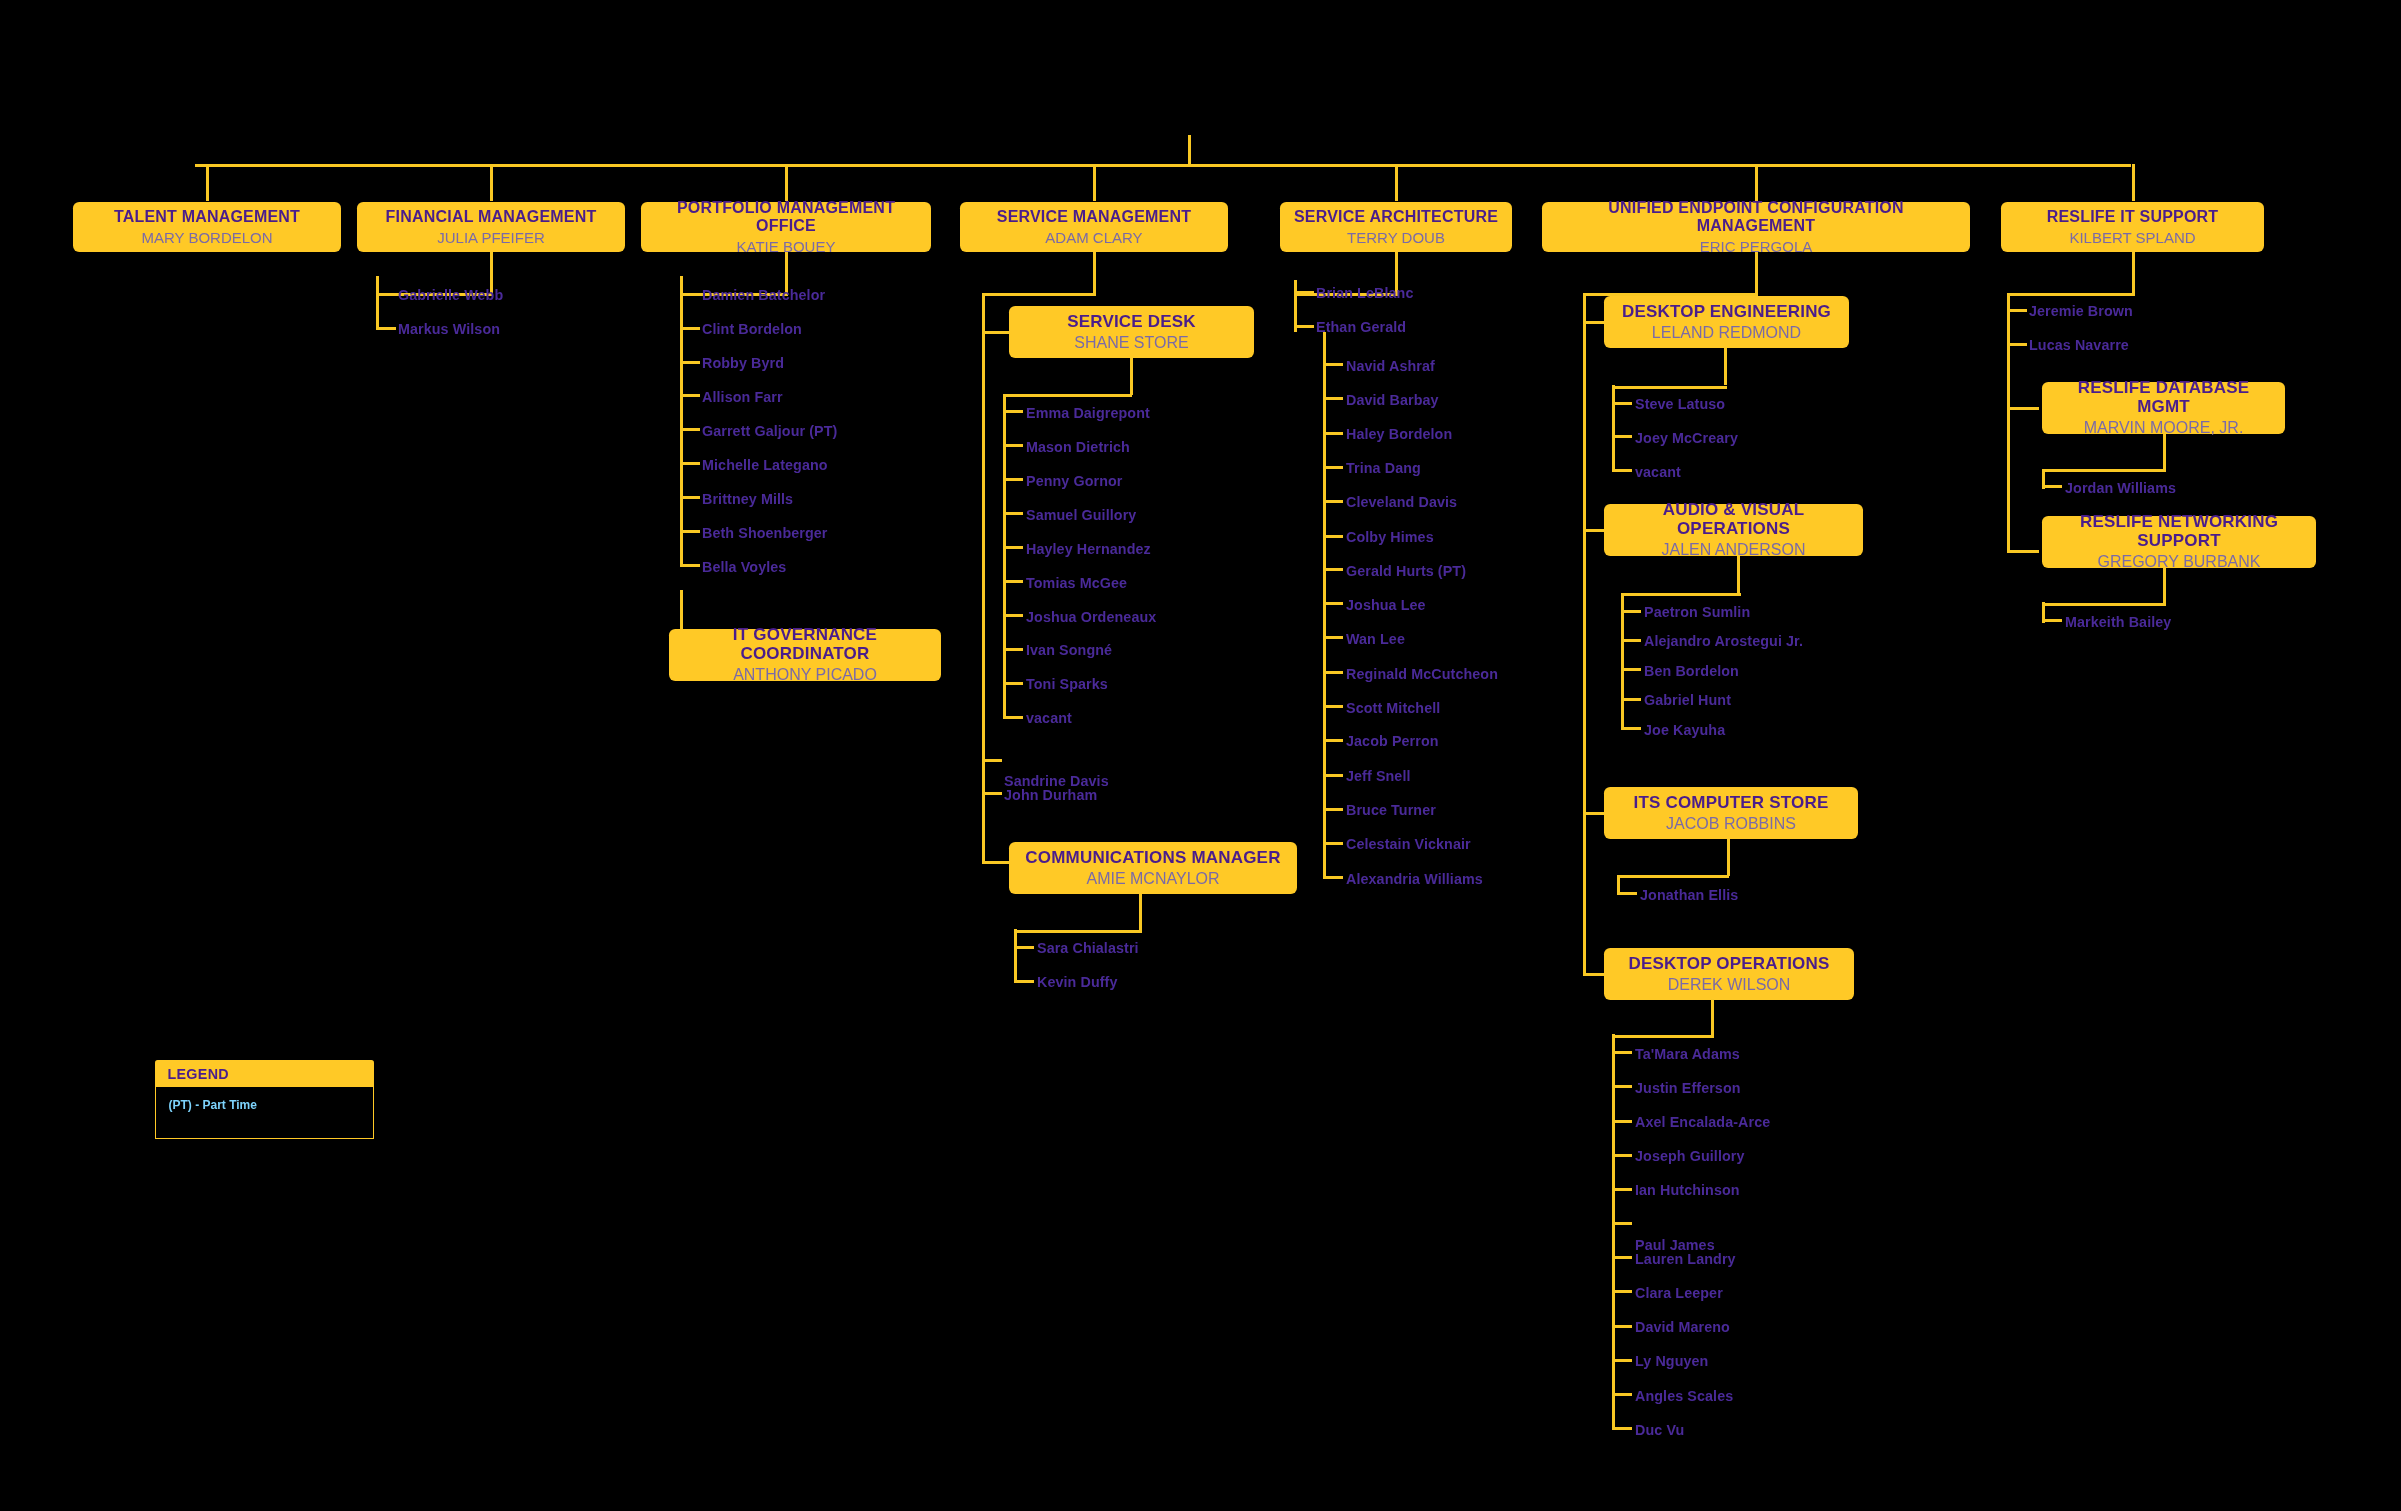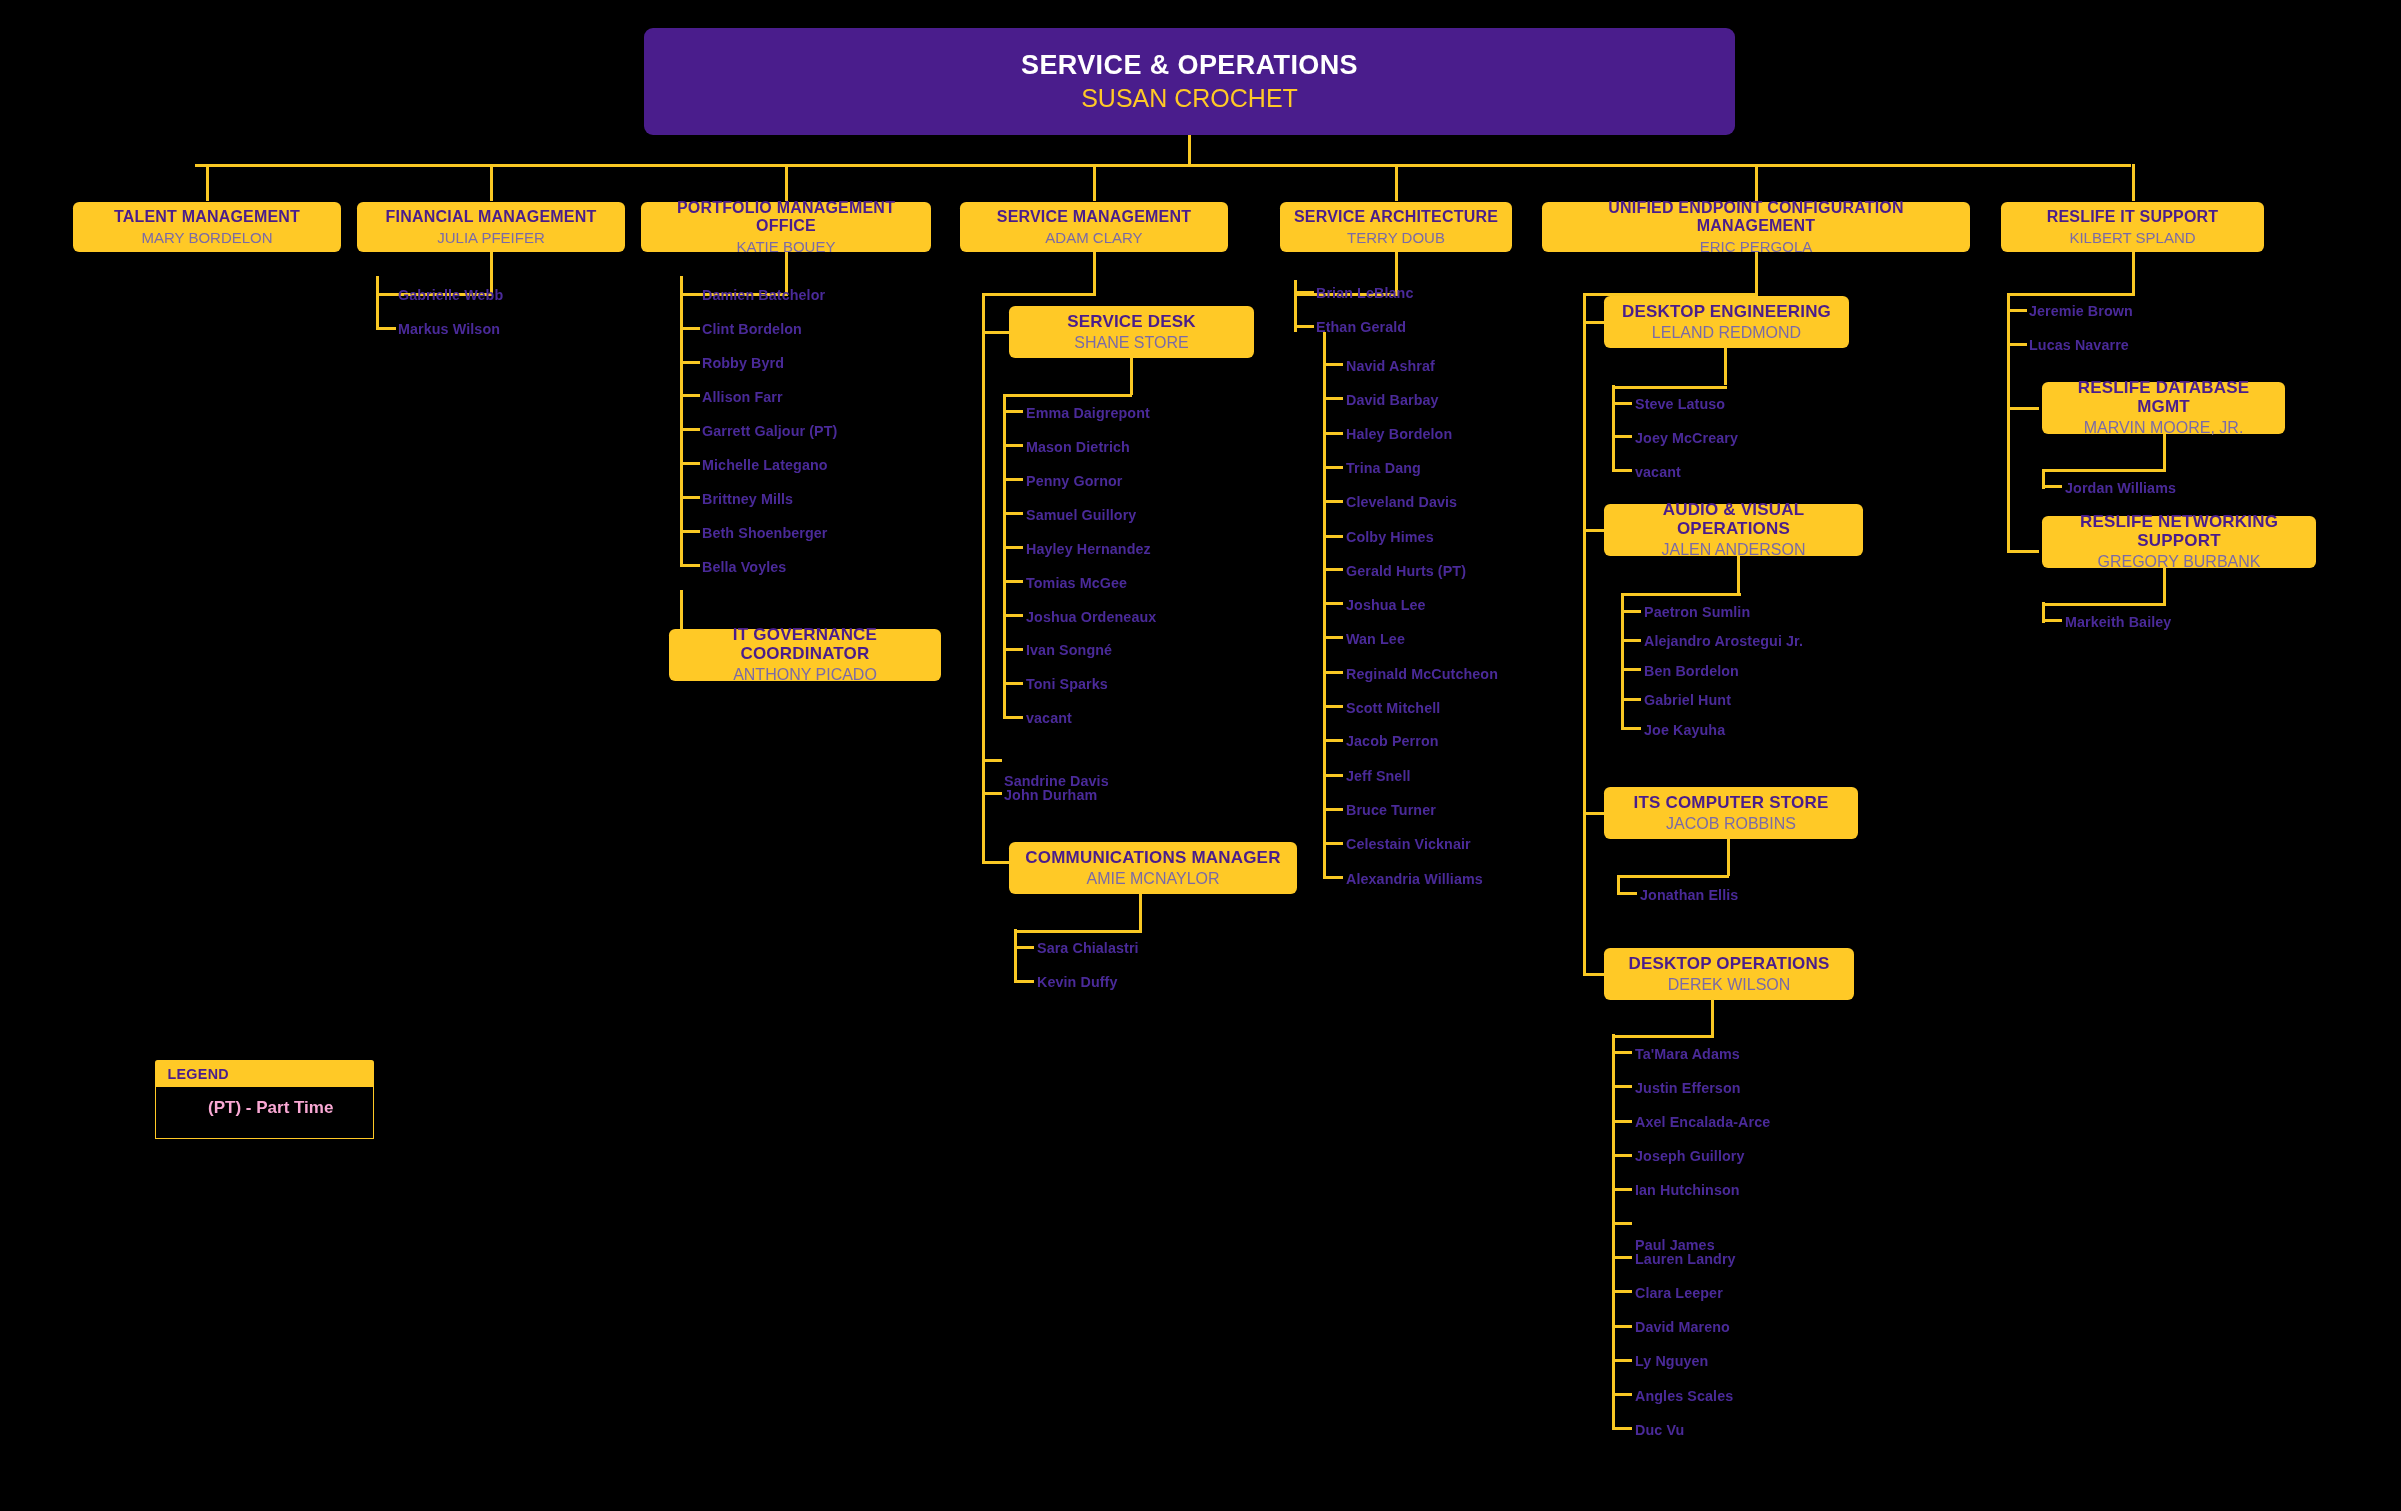--- a/index.html
+++ b/index.html
@@ -48,31 +48,27 @@
 
   
   .legend-hd{
     position:absolute;background:#ffc926;border-radius:2.7px 2.7px 0 0;
     display:flex;align-items:center;padding-left:12.5px;box-sizing:border-box;
     color:#4a1d8c;font-weight:bold;font-size:14.3px;letter-spacing:0.3px;
   }
   .legend-bd{
     position:absolute;background:#000;border:1.8px solid #ffc926;border-top:none;
     box-sizing:border-box;padding:10.7px 0 0 12.5px;
-    color:#f9a8d4;font-weight:bold;font-size:17px;text-align:center;
+    color:#7dd3fc;font-weight:bold;font-size:12px;
   }
 </style>
 </head>
 <body>
 
 <div id="chart">
-    <div class="box root" style="left: 644px; top: 28px; width: 1091px; height: 107px;">
-      <div class="t">SERVICE &amp; OPERATIONS</div>
-      <div class="n">SUSAN CROCHET</div>
-    </div>
     <div class="ln lnv" style="left: 1188px; top: 135px; height: 29.4px;"></div>
     <div class="ln lnh" style="left: 195px; top: 164px; width: 1936px;"></div>
     <div class="ln lnv" style="left: 206px; top: 164px; height: 37px;"></div>
     <div class="box dept" style="left: 73px; top: 202px; width: 268px; height: 50px;">
       <div class="t">TALENT MANAGEMENT</div>
       <div class="n">MARY BORDELON</div>
     </div>
     <div class="ln lnv" style="left: 490px; top: 164px; height: 37px;"></div>
     <div class="box dept" style="left: 357px; top: 202px; width: 268px; height: 50px;">
       <div class="t">FINANCIAL MANAGEMENT</div>

